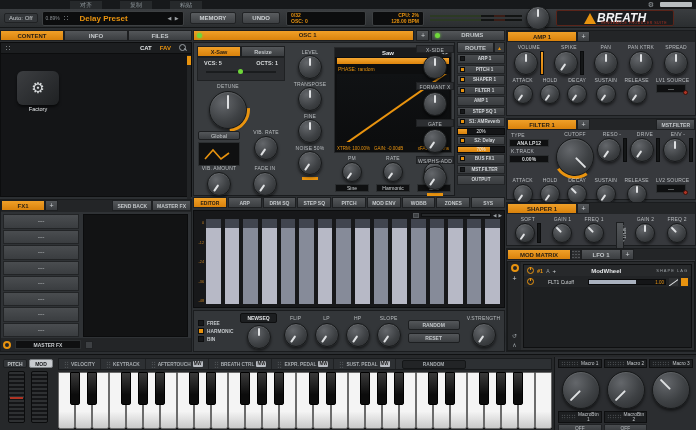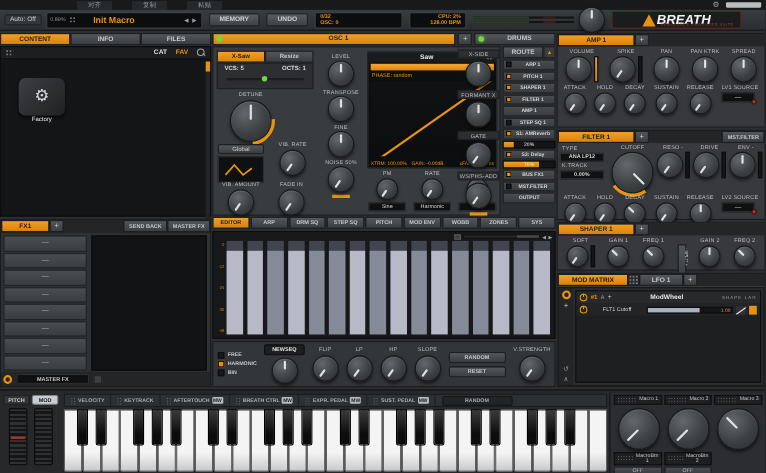--- a/index.html
+++ b/index.html
@@ -264,21 +264,21 @@
     <div class="menu-item">粘贴</div>
     <div class="gear">⚙</div>
     <div class="mbox"></div>
   </div>
 
   <div class="header">
     <div class="auto-btn">Auto: Off</div>
     <div class="preset">
       <span class="pct">0.89%</span>
       <span class="grip2"></span>
-      <span class="pname">Init Macro</span>
+      <span class="pname">Delay Preset</span>
       <span class="arr">◀ ▶</span>
     </div>
     <div class="hbtn">MEMORY</div>
     <div class="hbtn">UNDO</div>
     <div class="infobox">
       <span>0/32</span>
       <span>OSC: 0</span>
     </div>
     <div class="infobox cpubox">
       <span>CPU:  2%</span>

